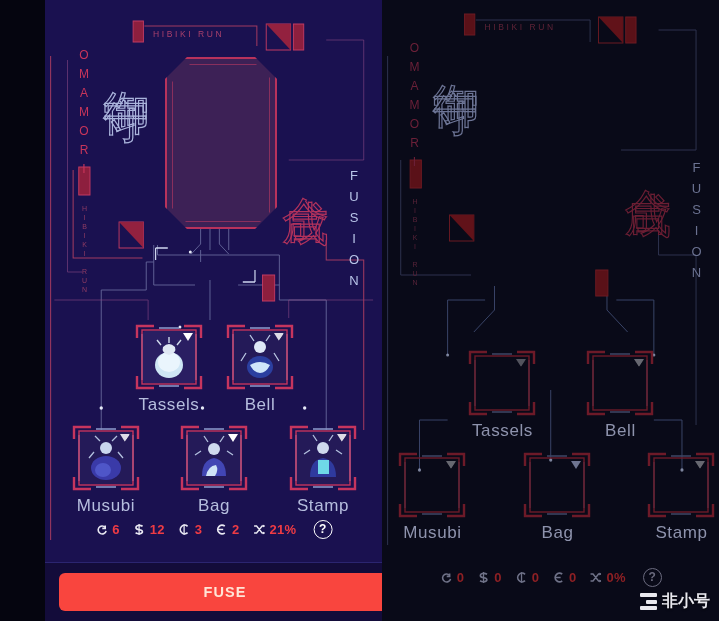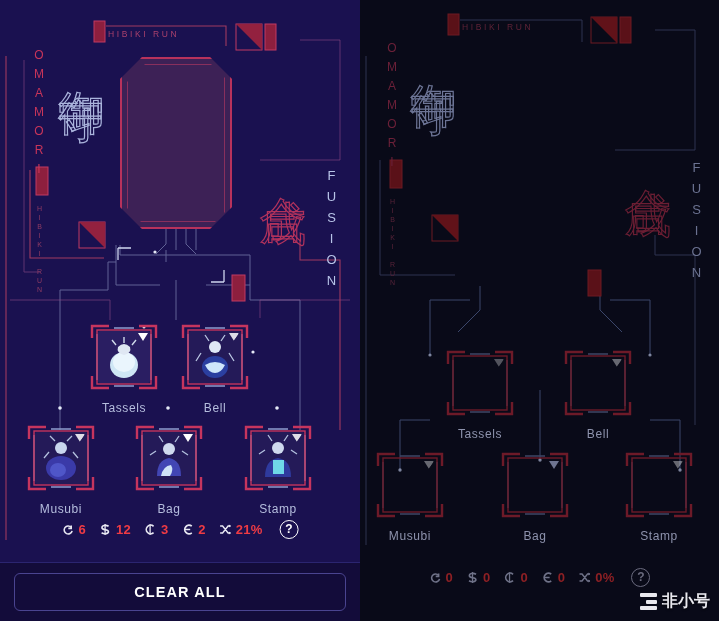--- a/index.html
+++ b/index.html
@@ -1,19 +1,19 @@
 <!DOCTYPE html>
 <html><head>
 <meta charset="utf-8">
 <style>
   * { box-sizing: border-box; margin:0; padding:0; }
   html,body { width:719px; height:621px; overflow:hidden; background:#05050f; }
   body { font-family:"Liberation Sans", sans-serif; }
 
-  .stage { position:relative; width:719px; height:621px; display:flex; }
+  .stage { position:relative; width:719px; height:621px; display:flex;padding-left:45px; }
 
   
   .panel { position:relative; height:621px; overflow:hidden; }
   .panel-left  { width:360px; background:#1a1150; }
   .panel-right { width:359px; background:#090a18; }
 
   
   .deco { position:absolute; inset:0; pointer-events:none; }
   .deco svg { width:100%; height:100%; display:block; }
 
@@ -74,22 +74,22 @@
     position:relative; width:70px; height:70px;
   }
   .slot-frame { position:absolute; inset:0; }
   .slot-frame svg { width:100%; height:100%; display:block; }
   .slot-art {
     position:absolute; left:9px; top:9px; width:52px; height:52px;
     border-radius:2px; overflow:hidden;
   }
   .slot-label {
     position:absolute; left:50%; transform:translateX(-50%);
-    top:79px; white-space:nowrap;
-    font-size:12px; color:#b6bede; letter-spacing:.6px;
+    top:73px; white-space:nowrap;
+    font-size:17px; color:#b6bede; letter-spacing:.6px;
   }
   .panel-right .slot-label { color:#8e93ad; }
   .tri {
     position:absolute; right:11px; top:11px;
     width:0;height:0;
     border-left:5.5px solid transparent;
     border-right:5.5px solid transparent;
     border-top:8px solid #ffffff;
   }
   .tri.hollow { border-top-color:transparent; }
@@ -401,21 +401,21 @@
         <svg class="stat-ico" viewBox="0 0 13 13">
           <path d="M1.5 3 L4 3 L9.5 10 L12 10 M1.5 10 L4 10 L9.5 3 L12 3" fill="none" stroke="#e8e8f2" stroke-width="1.4"></path>
           <path d="M10.3 1.6 L12.2 3 L10.3 4.4 M10.3 8.6 L12.2 10 L10.3 11.4" fill="#e8e8f2"></path>
         </svg>
         <span class="stat-val">21%</span>
       </div>
       <div class="help">?</div>
     </div>
 
     <div class="footer">
-      <div class="btn btn-clear">CLEAR ALL</div>
+      <div class="btn btn-fuse">FUSE</div>
     </div>
   </div>
 
   <div class="panel panel-right">
 
     <div class="deco">
       <svg viewBox="0 0 359 621" preserveAspectRatio="none">
         <g fill="none" stroke="#4c5a86" stroke-width="1" opacity=".75">
           <path d="M70 355 L70 300 L110 300"></path>
           <path d="M290 355 L290 300 L250 300"></path>

